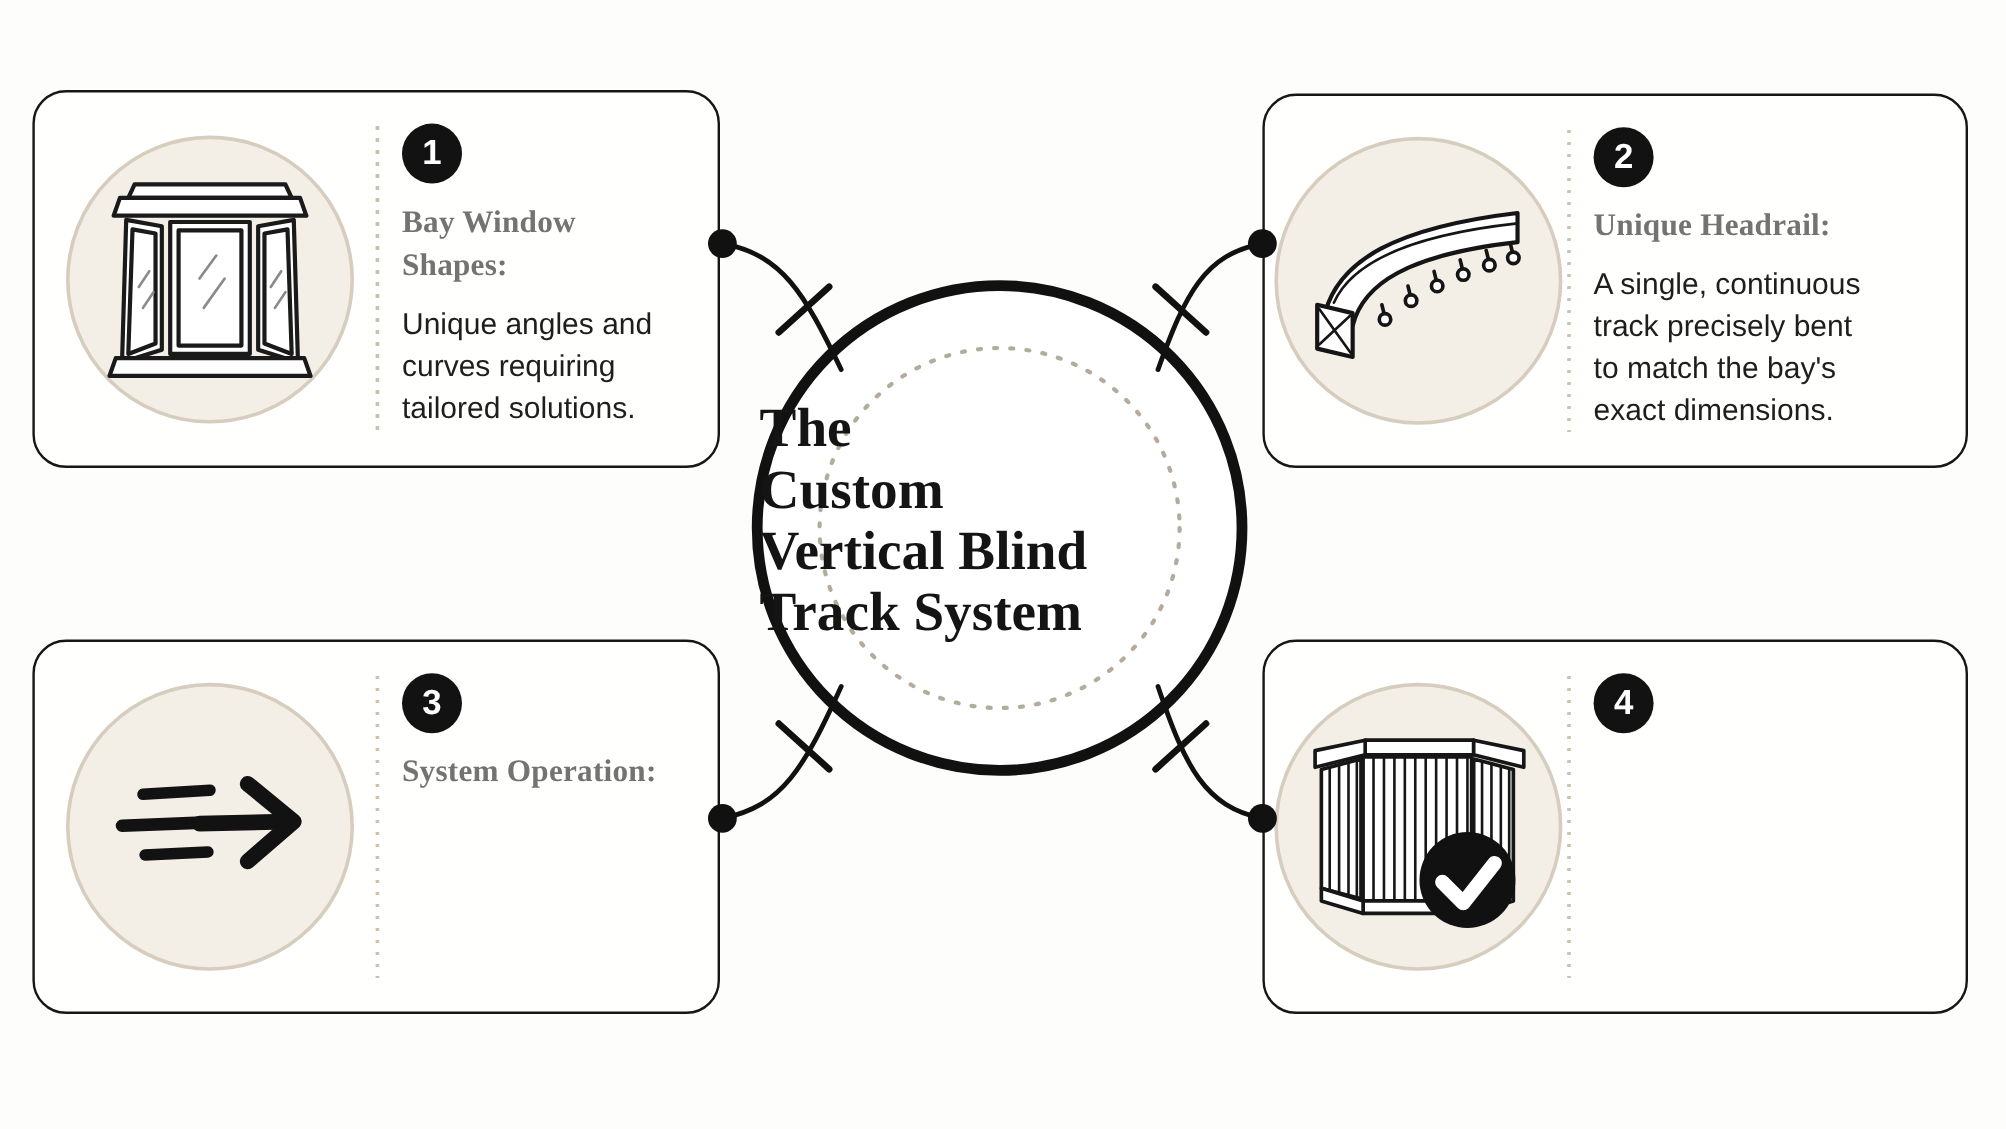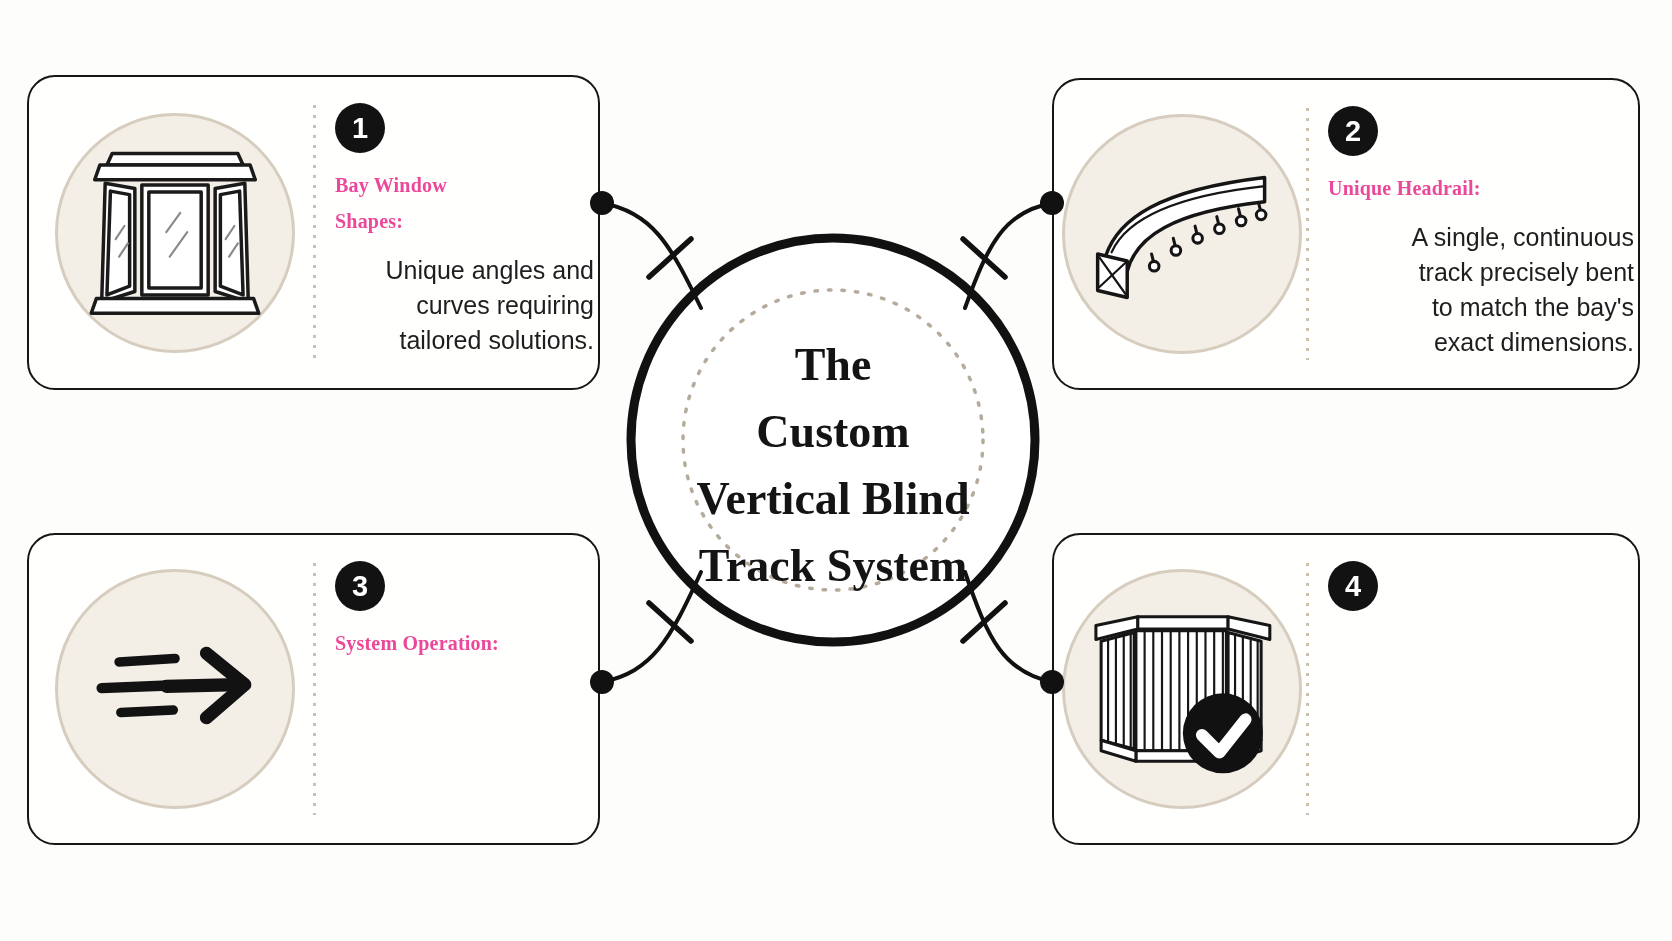--- a/index.html
+++ b/index.html
@@ -70,54 +70,52 @@
     font-weight: 700;
     font-size: 29px;
     display: flex;
     align-items: center;
     justify-content: center;
   }
   .card-heading {
     margin-top: 14px;
     font-family: "Liberation Serif", serif;
     font-weight: 700;
-    font-size: 20px;
+    font-size: 26px;
     line-height: 36px;
-    color: #ec4899;
+    color: #737373;
     letter-spacing: 0.2px;
     white-space: pre;
   }
   .card-body {
     margin-top: 14px;
     font-size: 25px;
     line-height: 35px;
     color: #1e1e1e;
     white-space: pre;
-    text-align: right;
   }
 
   
   .diagram-svg {
     position: absolute;
     left: 0; top: 0;
     width: 1672px; height: 941px;
     z-index: 5;
     pointer-events: none;
   }
   .center-title {
     position: absolute;
     left: 633px;
     top: 331px;
     width: 400px;
     z-index: 6;
-    text-align: center;
     font-family: "Liberation Serif", serif;
     font-weight: 700;
     font-size: 46px;
-    line-height: 67px;
+    line-height: 51px;
     color: #141414;
     white-space: pre;
   }
 
   .icon-svg { display: block; }
 </style>
 </head>
 <body>
 
 <div class="stage">

